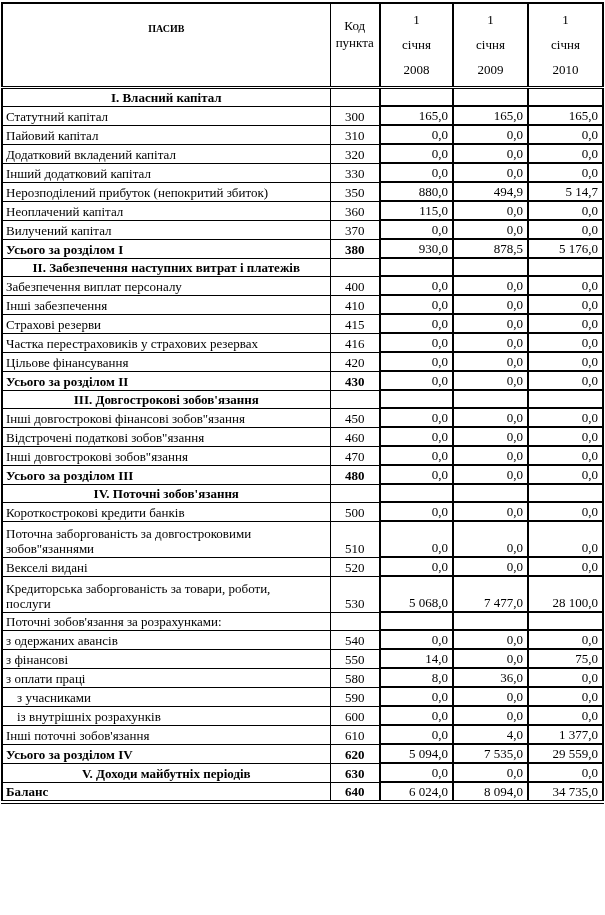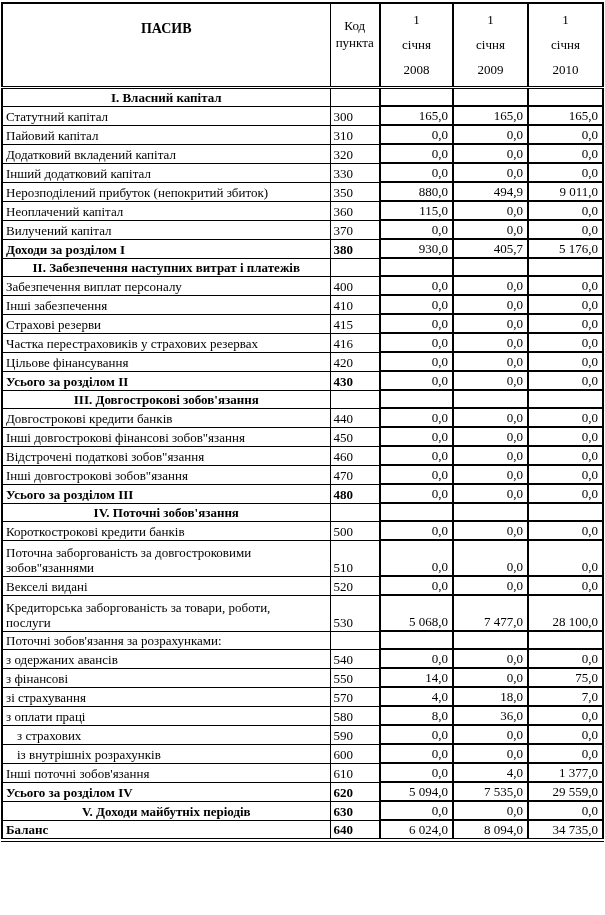--- a/index.html
+++ b/index.html
@@ -30,21 +30,21 @@
     line-height: 15px;
     overflow: hidden;
     font-weight: normal;
     word-wrap: break-word;
   }
   thead tr { height: 84px; }
   thead th { border-bottom: 3px double #000; vertical-align: middle; }
   th.name-h {
     text-align: center;
     font-weight: bold;
-    font-size: 14px;
+    font-size: 10px;
     vertical-align: middle;
     padding-bottom: 34px;
   }
   th.code-h {
     text-align: center;
     vertical-align: top;
     padding-top: 13px;
     line-height: 17px;
   }
   th.period-h {
@@ -53,21 +53,21 @@
     border-right: 2px solid #000;
     vertical-align: bottom;
     padding-bottom: 4px;
   }
   th.period-h div { line-height: 25px; }
 
   tbody tr { height: 18px; }
   tbody tr.tall { height: 36px; }
 
   td.lab { text-align: left; }
-  td.code { text-align: left; }
+  td.code { text-align: center; }
   td.val {
     border: 2px solid #000;
     text-align: right;
     padding-right: 4px;
   }
   tr.section td.lab, tr.vsection td.lab {
     text-align: center;
     font-weight: bold;
   }
   tr.total td.lab { font-weight: bold; }
@@ -146,41 +146,41 @@
           <td class="code">330</td>
           <td class="val">0,0</td>
           <td class="val">0,0</td>
           <td class="val">0,0</td>
         </tr>
         <tr class="item">
           <td class="lab">Нерозподілений прибуток (непокритий збиток)</td>
           <td class="code">350</td>
           <td class="val">880,0</td>
           <td class="val">494,9</td>
-          <td class="val">9 011,0</td>
+          <td class="val">5 14,7</td>
         </tr>
         <tr class="item">
           <td class="lab">Неоплачений капітал</td>
           <td class="code">360</td>
           <td class="val">115,0</td>
           <td class="val">0,0</td>
           <td class="val">0,0</td>
         </tr>
         <tr class="item">
           <td class="lab">Вилучений капітал</td>
           <td class="code">370</td>
           <td class="val">0,0</td>
           <td class="val">0,0</td>
           <td class="val">0,0</td>
         </tr>
         <tr class="total">
-          <td class="lab">Доходи за розділом I</td>
+          <td class="lab">Усього за розділом I</td>
           <td class="code">380</td>
           <td class="val">930,0</td>
-          <td class="val">405,7</td>
+          <td class="val">878,5</td>
           <td class="val">5 176,0</td>
         </tr>
         <tr class="section">
           <td class="lab">II. Забезпечення наступних витрат і платежів</td>
           <td class="code"></td>
           <td class="val"></td>
           <td class="val"></td>
           <td class="val"></td>
         </tr>
         <tr class="item">
@@ -224,27 +224,20 @@
           <td class="val">0,0</td>
           <td class="val">0,0</td>
           <td class="val">0,0</td>
         </tr>
         <tr class="section">
           <td class="lab">III. Довгострокові зобов'язання</td>
           <td class="code"></td>
           <td class="val"></td>
           <td class="val"></td>
           <td class="val"></td>
-        </tr>
-        <tr class="item">
-          <td class="lab">Довгострокові кредити банків</td>
-          <td class="code">440</td>
-          <td class="val">0,0</td>
-          <td class="val">0,0</td>
-          <td class="val">0,0</td>
         </tr>
         <tr class="item">
           <td class="lab">Інші довгострокові фінансові зобов"язання</td>
           <td class="code">450</td>
           <td class="val">0,0</td>
           <td class="val">0,0</td>
           <td class="val">0,0</td>
         </tr>
         <tr class="item">
           <td class="lab">Відстрочені податкові зобов"язання</td>
@@ -317,35 +310,28 @@
           <td class="val">0,0</td>
         </tr>
         <tr class="sub">
           <td class="lab">з фінансові</td>
           <td class="code">550</td>
           <td class="val">14,0</td>
           <td class="val">0,0</td>
           <td class="val">75,0</td>
         </tr>
         <tr class="sub">
-          <td class="lab">зі страхування</td>
-          <td class="code">570</td>
-          <td class="val">4,0</td>
-          <td class="val">18,0</td>
-          <td class="val">7,0</td>
-        </tr>
-        <tr class="sub">
           <td class="lab">з оплати праці</td>
           <td class="code">580</td>
           <td class="val">8,0</td>
           <td class="val">36,0</td>
           <td class="val">0,0</td>
         </tr>
         <tr class="sub2">
-          <td class="lab">з страхових</td>
+          <td class="lab">з учасниками</td>
           <td class="code">590</td>
           <td class="val">0,0</td>
           <td class="val">0,0</td>
           <td class="val">0,0</td>
         </tr>
         <tr class="sub2">
           <td class="lab">із внутрішніх розрахунків</td>
           <td class="code">600</td>
           <td class="val">0,0</td>
           <td class="val">0,0</td>

